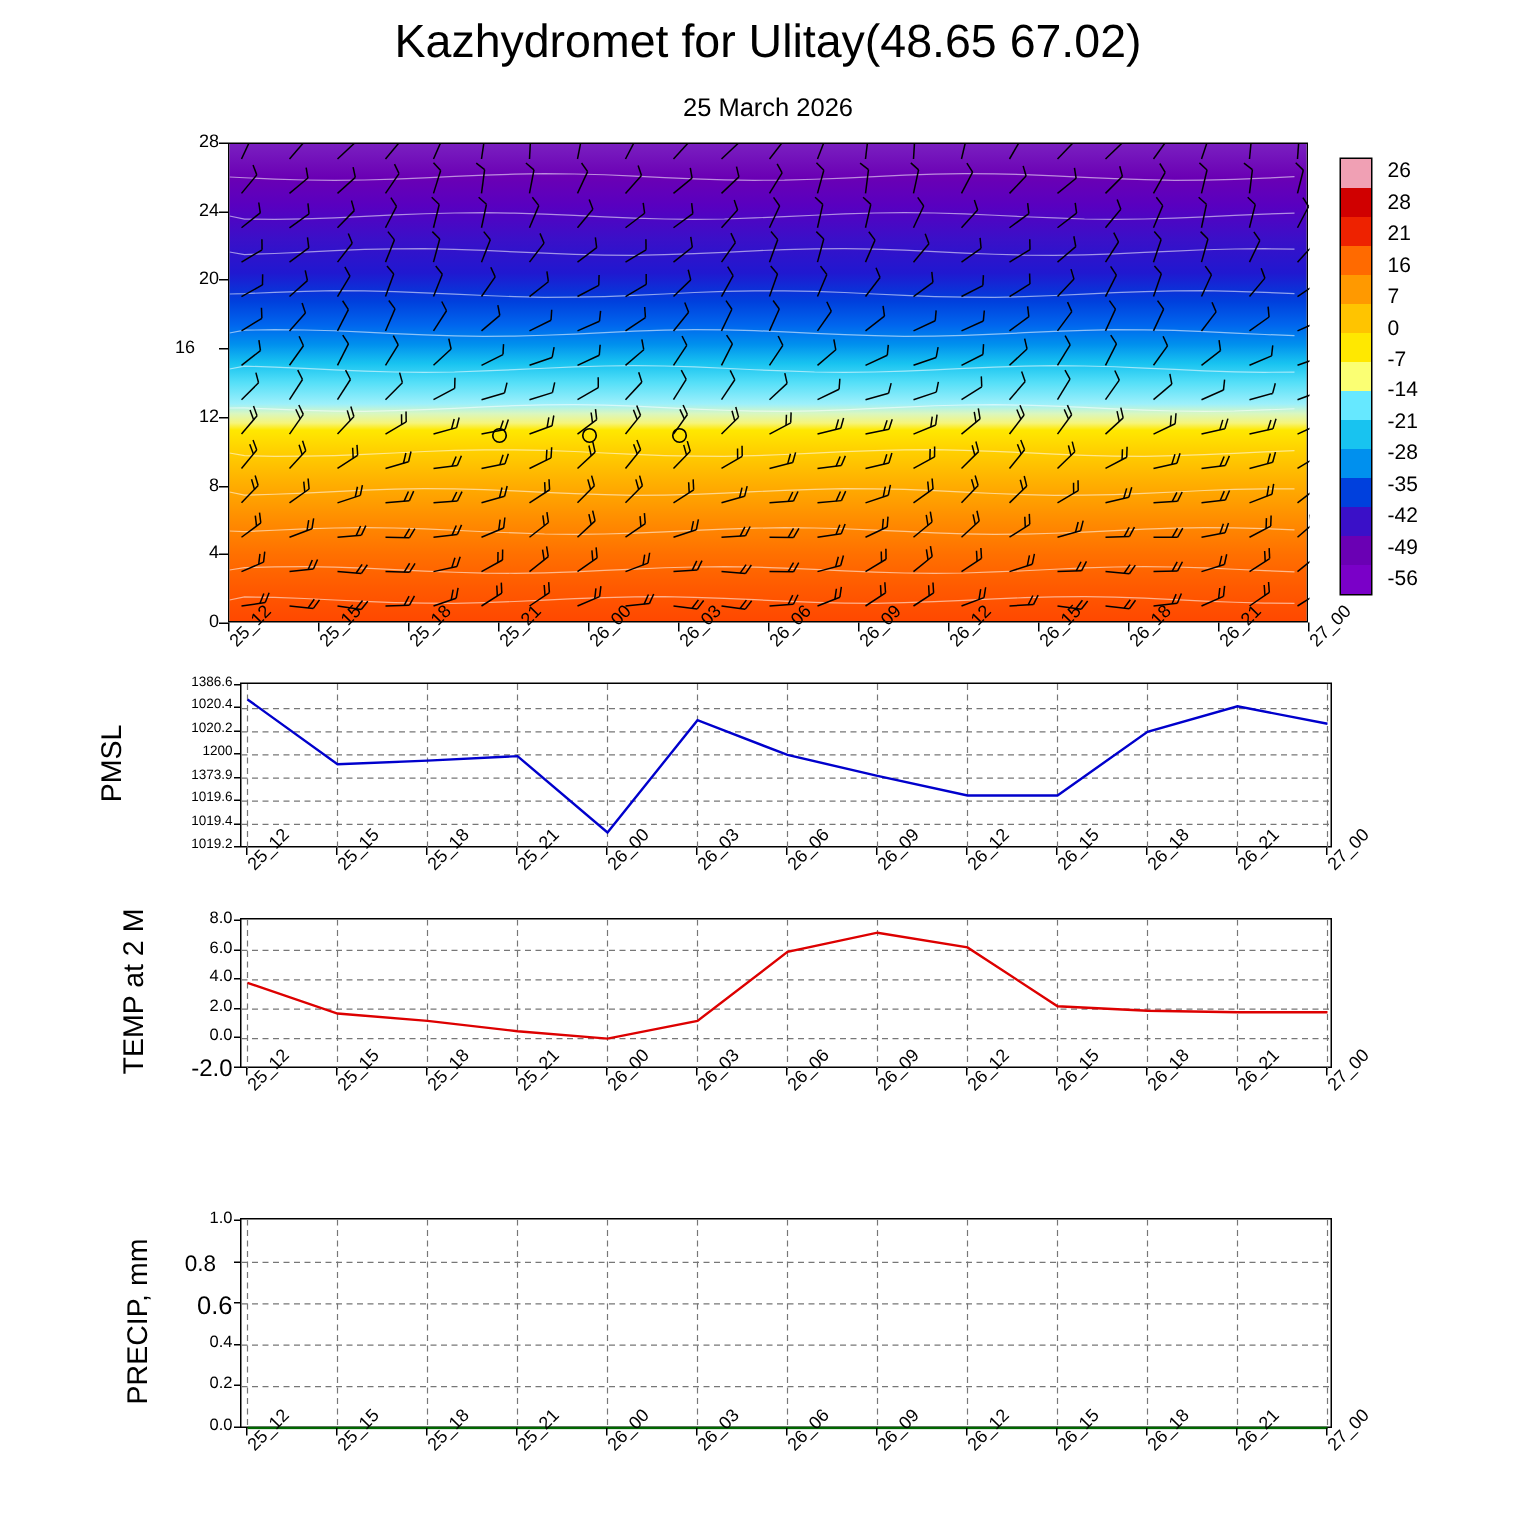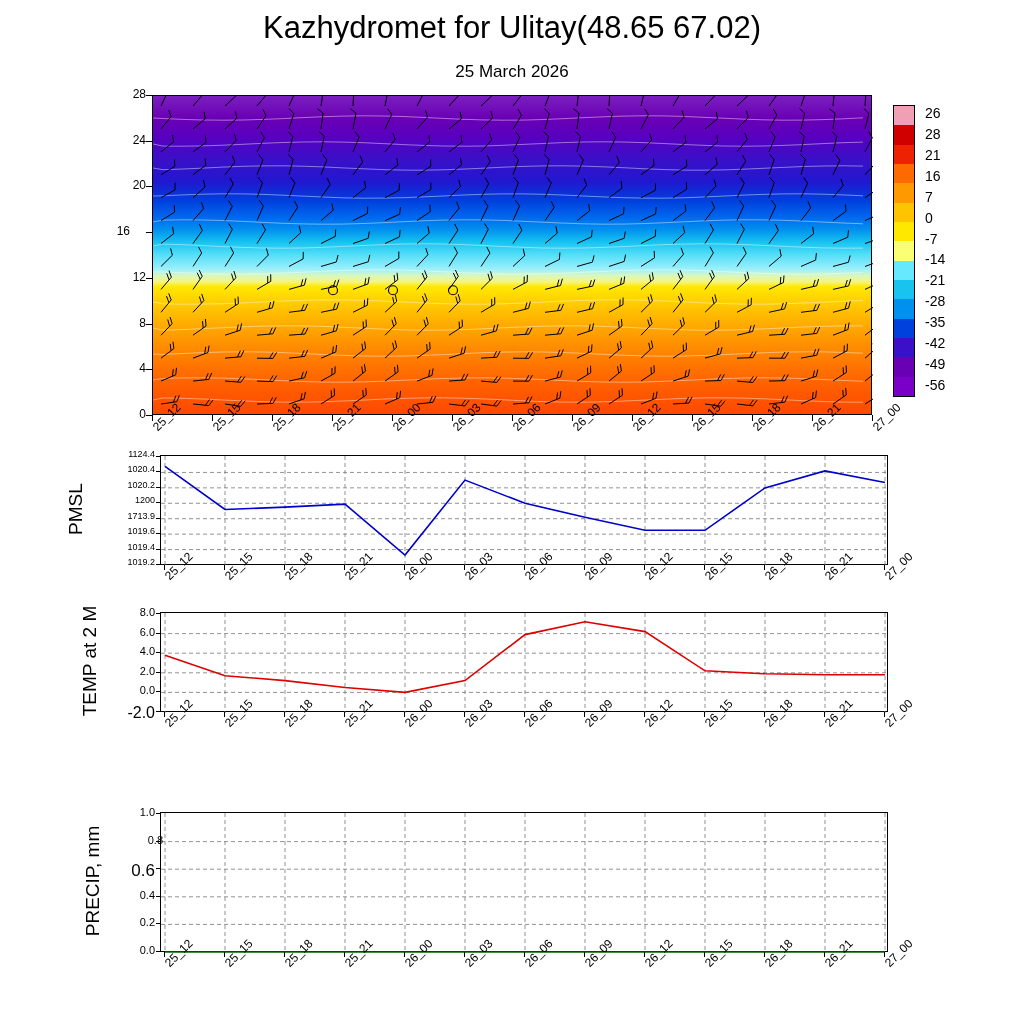--- a/index.html
+++ b/index.html
@@ -1584,29 +1584,29 @@
       <path d="M 4.0 10.3 L 64.0 53.5 L 124.0 51.1 L 184.0 48.1 L 244.0 99.0 L 304.0 24.1 L 364.0 47.3 L 424.0 61.2 L 484.0 74.3 L 544.0 74.3 L 604.0 31.9 L 664.0 14.9 L 724.0 26.5" fill="none" stroke="#0000cc" stroke-width="1.6"></path>
     </svg>
 </div>
 <div id="pmsl-yticks">
     <div class="ytick" style="left: 102px; top: 557px; width: 53px; font-size: 9px;">1019.2</div>
     <div class="tickmark" style="left: 156px; top: 564px; width: 4px; height: 1px;"></div>
     <div class="ytick" style="left: 102px; top: 541.571px; width: 53px; font-size: 9px;">1019.4</div>
     <div class="tickmark" style="left: 156px; top: 548.571px; width: 4px; height: 1px;"></div>
     <div class="ytick" style="left: 102px; top: 526.143px; width: 53px; font-size: 9px;">1019.6</div>
     <div class="tickmark" style="left: 156px; top: 533.143px; width: 4px; height: 1px;"></div>
-    <div class="ytick" style="left: 102px; top: 510.714px; width: 53px; font-size: 9px;">1713.9</div>
+    <div class="ytick" style="left: 102px; top: 510.714px; width: 53px; font-size: 9px;">1373.9</div>
     <div class="tickmark" style="left: 156px; top: 517.714px; width: 4px; height: 1px;"></div>
     <div class="ytick" style="left: 102px; top: 495.286px; width: 53px; font-size: 9px;">1200</div>
     <div class="tickmark" style="left: 156px; top: 502.286px; width: 4px; height: 1px;"></div>
     <div class="ytick" style="left: 102px; top: 479.857px; width: 53px; font-size: 9px;">1020.2</div>
     <div class="tickmark" style="left: 156px; top: 486.857px; width: 4px; height: 1px;"></div>
     <div class="ytick" style="left: 102px; top: 464.429px; width: 53px; font-size: 9px;">1020.4</div>
     <div class="tickmark" style="left: 156px; top: 471.429px; width: 4px; height: 1px;"></div>
-    <div class="ytick" style="left: 102px; top: 449px; width: 53px; font-size: 9px;">1124.4</div>
+    <div class="ytick" style="left: 102px; top: 449px; width: 53px; font-size: 9px;">1386.6</div>
     <div class="tickmark" style="left: 156px; top: 456px; width: 4px; height: 1px;"></div>
   </div>
 <div id="pmsl-xticks">
     <div class="tickmark" style="left: 164px; top: 565px; width: 1px; height: 5px;"></div>
     <div class="xtick" style="left: 162px; top: 573px;">25_12</div>
     <div class="tickmark" style="left: 224px; top: 565px; width: 1px; height: 5px;"></div>
     <div class="xtick" style="left: 222px; top: 573px;">25_15</div>
     <div class="tickmark" style="left: 284px; top: 565px; width: 1px; height: 5px;"></div>
     <div class="xtick" style="left: 282px; top: 573px;">25_18</div>
     <div class="tickmark" style="left: 344px; top: 565px; width: 1px; height: 5px;"></div>
@@ -1722,21 +1722,21 @@
 </div>
 <div id="precip-yticks">
     <div class="ytick" style="left: 102px; top: 944px; width: 53px; font-size: 11px;">0.0</div>
     <div class="tickmark" style="left: 156px; top: 951px; width: 4px; height: 1px;"></div>
     <div class="ytick" style="left: 102px; top: 916.4px; width: 53px; font-size: 11px;">0.2</div>
     <div class="tickmark" style="left: 156px; top: 923.4px; width: 4px; height: 1px;"></div>
     <div class="ytick" style="left: 102px; top: 888.8px; width: 53px; font-size: 11px;">0.4</div>
     <div class="tickmark" style="left: 156px; top: 895.8px; width: 4px; height: 1px;"></div>
     <div class="ytick" style="left: 102px; top: 861.2px; width: 53px; font-size: 17px;">0.6</div>
     <div class="tickmark" style="left: 156px; top: 868.2px; width: 4px; height: 1px;"></div>
-    <div class="ytick" style="left: 110px; top: 833.6px; width: 53px; font-size: 11px;">0.8</div>
+    <div class="ytick" style="left: 91px; top: 833.6px; width: 53px; font-size: 15px;">0.8</div>
     <div class="tickmark" style="left: 156px; top: 840.6px; width: 4px; height: 1px;"></div>
     <div class="ytick" style="left: 102px; top: 806px; width: 53px; font-size: 11px;">1.0</div>
     <div class="tickmark" style="left: 156px; top: 813px; width: 4px; height: 1px;"></div>
   </div>
 <div id="precip-xticks">
     <div class="tickmark" style="left: 164px; top: 952px; width: 1px; height: 5px;"></div>
     <div class="xtick" style="left: 162px; top: 960px;">25_12</div>
     <div class="tickmark" style="left: 224px; top: 952px; width: 1px; height: 5px;"></div>
     <div class="xtick" style="left: 222px; top: 960px;">25_15</div>
     <div class="tickmark" style="left: 284px; top: 952px; width: 1px; height: 5px;"></div>

